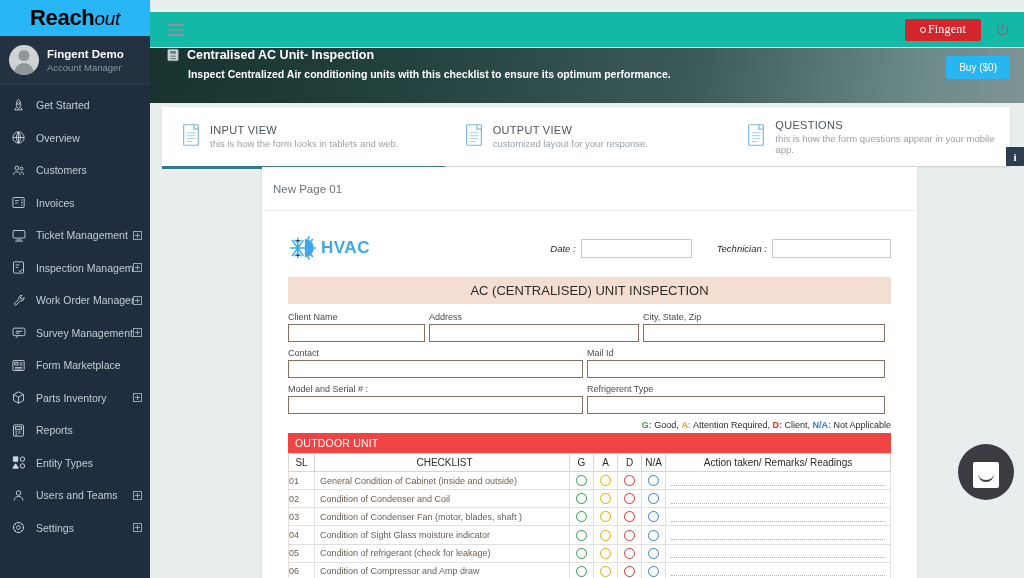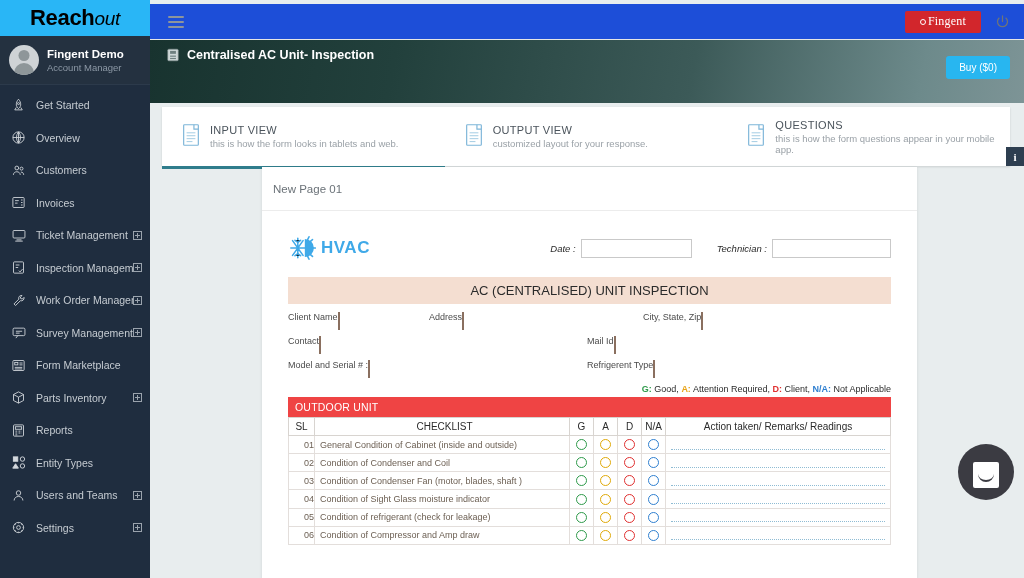--- a/index.html
+++ b/index.html
@@ -73,22 +73,22 @@
     border: 1px solid #9aa3ad; position: relative; flex: 0 0 9px;
   }
   .nav-plus::before, .nav-plus::after {
     content: ""; position: absolute; background: #9aa3ad;
   }
   .nav-plus::before { left: 1px; right: 1px; top: 3px; height: 1px; }
   .nav-plus::after { top: 1px; bottom: 1px; left: 3px; width: 1px; }
 
   
   .topbar {
-    position: absolute; left: 150px; top: 4px; right: 0; height: 36px;
-    background: #1d4ed8; display: flex; align-items: center;
+    position: absolute; left: 150px; top: 12px; right: 0; height: 36px;
+    background: #14b8a6; display: flex; align-items: center;
     padding: 0 14px 0 18px; z-index: 15;
     border-bottom: 1px solid #e6e6e6;
     text-align: center;
   }
   .hamburger { width: 16px; cursor: pointer; }
   .hamburger span {
     display: block; height: 2px; background: #8d959c; margin: 3px 0; border-radius: 1px;
   }
   .topbar-right { margin-left: auto; display: flex; align-items: center; gap: 14px; }
   .fingent-logo {
@@ -179,21 +179,21 @@
   .tech-field { width: 119px; }
   .dt-gap { width: 25px; }
 
   .title-bar {
     background: #f4ded1; color: #2b2b2b;
     text-align: center; font-size: 13px;
     padding: 6px 0; margin-top: 4px; margin-bottom: 8px;
   }
 
   .grid-row { display: flex; gap: 4px; margin-bottom: 6px; }
-  .g-cell { display: flex; flex-direction: row; }
+  .g-cell { display: flex; flex-direction: column; }
   .g-lbl { font-size: 9px; color: #4b4b4b; margin-bottom: 1px; line-height: 11px; }
   .g-in { border: 1px solid #8a6f5f; height: 18px; background: #fff; }
 
   .legend {
     text-align: right; font-size: 9px; margin: 2px 0 3px 0; color: #2b2b2b;
   }
   .lg-g { color: #2e9a4a; font-weight: bold; }
   .lg-a { color: #e8a317; font-weight: bold; }
   .lg-d { color: #e03030; font-weight: bold; }
   .lg-n { color: #2f7fd0; font-weight: bold; }
@@ -205,21 +205,21 @@
   table.chk { width: 100%; border-collapse: collapse; table-layout: fixed; }
   table.chk th {
     font-size: 10px; font-weight: normal; color: #2b2b2b;
     background: #ffffff; border: 1px solid #d8d4d0;
     padding: 3px 0; text-align: center;
   }
   table.chk td {
     border: 1px solid #e3dedb; font-size: 9px; color: #6d6054;
     padding: 3px 0; height: 18px;
   }
-  .c-sl { width: 26px; text-align: right; font-size: 11px; color: #2b2b2b; }
+  .c-sl { width: 26px; text-align: left; font-size: 11px; color: #2b2b2b; }
   .c-item { padding-left: 5px !important; }
   .c-opt { width: 24px; text-align: center; }
   .c-act { width: 225px; }
   .dotline {
     border-bottom: 1px dotted #8fbcd4; margin: 0 5px; height: 10px;
   }
   .ring {
     display: inline-block; width: 11px; height: 11px;
     border-radius: 50%; border: 1.6px solid; vertical-align: middle;
   }
@@ -434,20 +434,21 @@
       <span class="ph-ico">
         <svg width="14" height="14" viewBox="0 0 24 24">
             <rect x="3" y="2" width="18" height="20" rx="2" fill="#cfd8d8" stroke="#7e8e8e"></rect>
             <rect x="7" y="5" width="10" height="5" fill="#6f8080"></rect>
             <rect x="7" y="13" width="10" height="2" fill="#6f8080"></rect>
             <rect x="7" y="17" width="10" height="2" fill="#6f8080"></rect>
           </svg>
       </span>
       <span class="ph-title">Centralised AC Unit- Inspection</span>
     </div>
+    <div class="ph-sub">Inspect Centralized Air conditioning units with this checklist to ensure its optimum performance.</div>
     <button class="buy-btn">Buy ($0)</button>
   </div>
 
   <div class="tabs-wrap" id="tabs-list">
       <div class="tab active">
         <span class="tab-ico"><svg width="18" height="22" viewBox="0 0 24 30">
             <rect x="2" y="1" width="20" height="28" rx="1" fill="#fff" stroke="#7eb6d9" stroke-width="1.6"></rect>
             <path d="M16 1v6h6" fill="none" stroke="#7eb6d9" stroke-width="1.6"></path>
             <g stroke="#9fc9e2" stroke-width="1.3">
               <path d="M6 12h12M6 16h12M6 20h12M6 24h8"></path>

